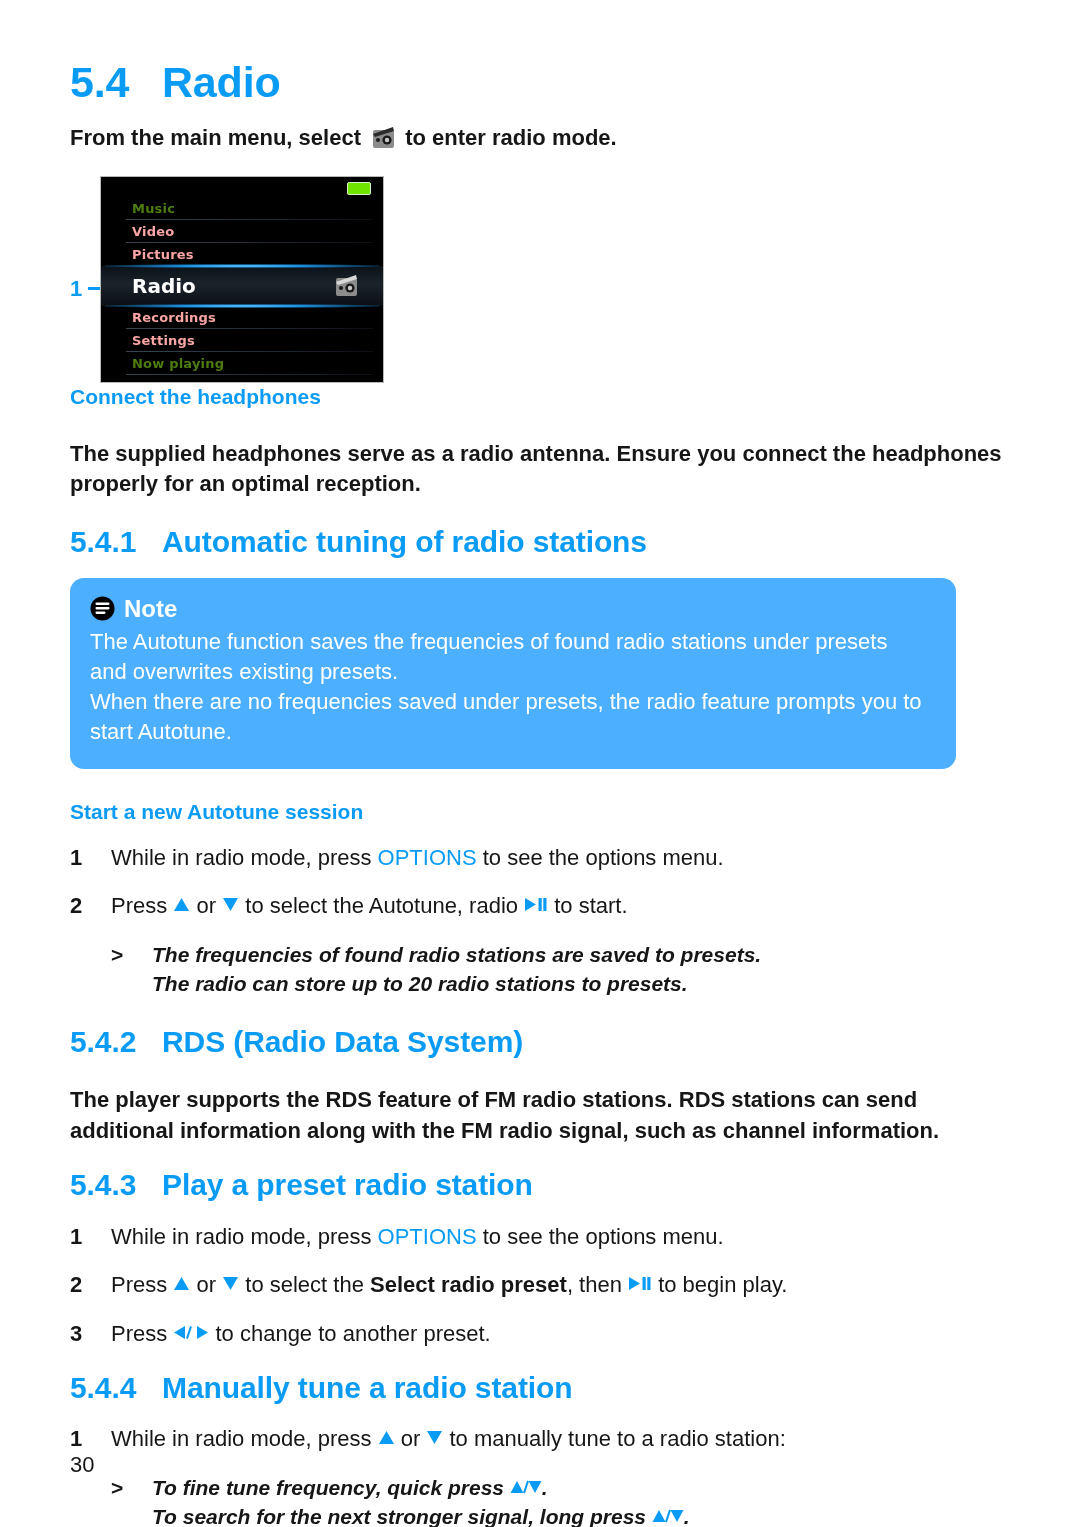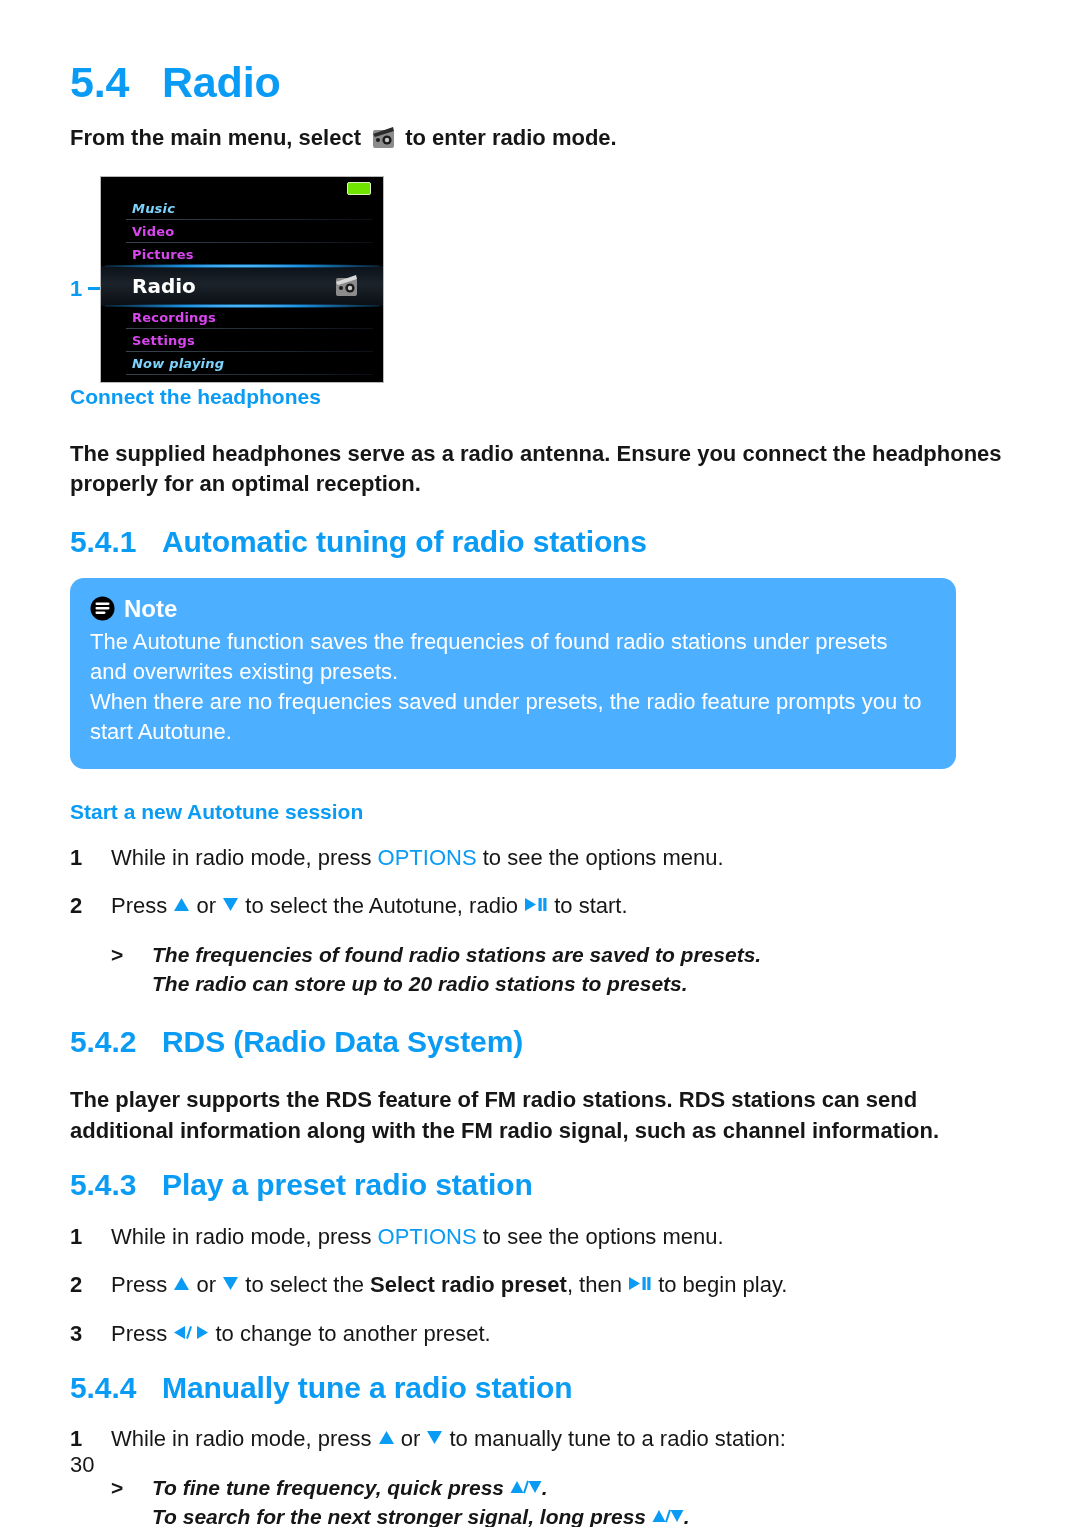--- a/index.html
+++ b/index.html
@@ -100,27 +100,27 @@
     background: #000000;
     border: 1px solid #b9b9b9;
     overflow: hidden;
   }
   .dev-row {
     position: relative;
     height: 23px;
     display: flex;
     align-items: center;
     padding-left: 31px;
-    color: #d946ef;
+    color: #fca5a5;
     font-size: 13px;
     font-weight: bold;
     font-family: "DejaVu Sans", sans-serif;
     letter-spacing: 0.2px;
   }
-  .dev-row.dim { color: #7dd3fc; font-style: italic; }
+  .dev-row.dim { color: #4d7c0f; }
   .dev-row .sep {
     position: absolute;
     left: 25px; right: 10px; bottom: 0;
     height: 1px;
     background: linear-gradient(to right, #3a4450, #202833 60%, #0b0f14);
   }
   .dev-top { height: 20px; position: relative; }
   .battery {
     position: absolute;
     right: 12px; top: 5px;

